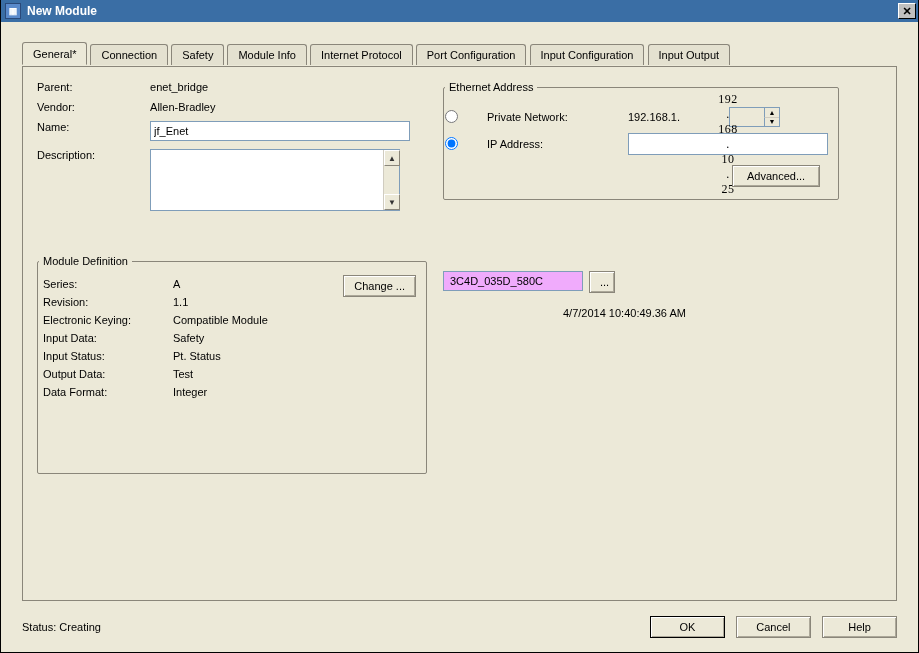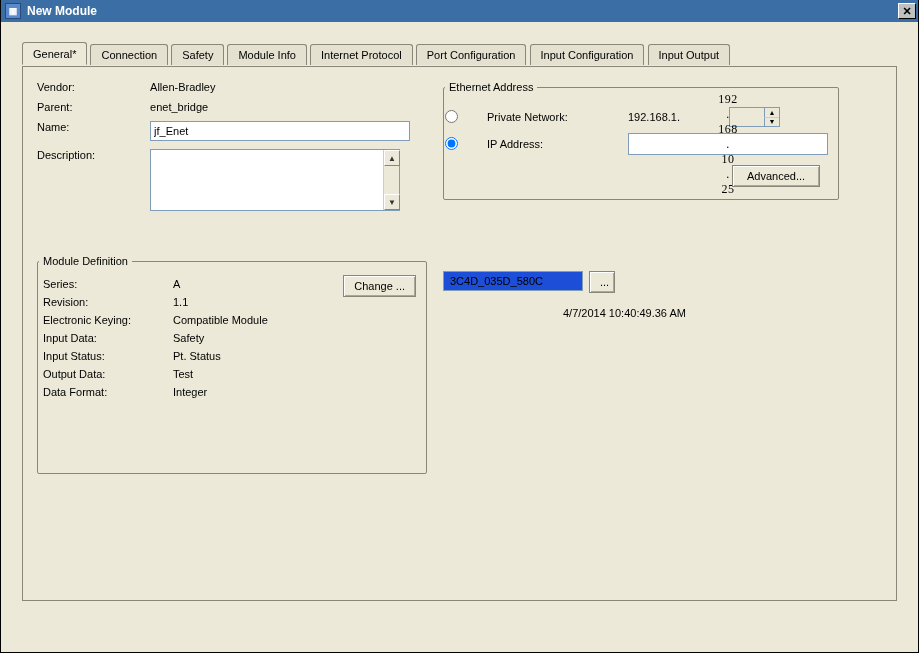--- a/index.html
+++ b/index.html
@@ -221,21 +221,21 @@
   }
   .ipbox span.dot { padding:0 4px; }
   .ipbox span.oct { width:34px; text-align:center; display:inline-block;}
   .advbtn-row { text-align:right; margin-top:10px; padding-right:8px;}
   
   .snn { position:absolute; top:190px; left:0; width:380px; }
   .snn .snn-row { display:flex; align-items:flex-start; }
   .snn .snn-label { width:120px; }
   .snn .snn-val {
     border:1px solid #7f9db9;
-    background:#1d4ed8;
+    background:#f0abfc;
     padding:2px 6px;
     height:20px;
     display:flex; align-items:center;
     width:140px;
     font-size:11px;
   }
   .snn .snn-more {
     margin-left:6px;
     height:22px;
     width:26px;
@@ -281,26 +281,26 @@
       <span class="tab">Internet Protocol</span>
       <span class="tab">Port Configuration</span>
       <span class="tab">Input Configuration</span>
       <span class="tab">Input Output</span>
     </div>
 
     <div class="tabpanel">
 
       <div class="col-left">
         <div class="row">
+          <span class="lbl">Parent:</span>
+          <span class="val">enet_bridge</span>
+        </div>
+        <div class="row">
           <span class="lbl">Vendor:</span>
           <span class="val">Allen-Bradley</span>
-        </div>
-        <div class="row">
-          <span class="lbl">Parent:</span>
-          <span class="val">enet_bridge</span>
         </div>
         <div class="row">
           <span class="lbl">Name:</span>
           <input class="textin" type="text" value="jf_Enet" style="">
         </div>
         <div class="row">
           <span class="lbl">Description:</span>
           <span class="scroll-sunken">
             <textarea class="textin" style=""></textarea>
             <span class="sbar">
@@ -391,15 +391,26 @@
           <div class="snn-row">
             <span class="snn-val">3C4D_035D_580C</span>
             <button class="win snn-more">...</button>
           </div>
           <div class="timestamp">4/7/2014 10:40:49.36 AM</div>
         </div>
       </div>
 
     </div>
 
+    <div class="bottombar">
+      <span class="status">
+        <span>Status:</span>
+        <span>Creating</span>
+      </span>
+      <span class="btns">
+        <button class="win default">OK</button>
+        <button class="win">Cancel</button>
+        <button class="win">Help</button>
+      </span>
+    </div>
 
   </div>
 </div>
 
 </body></html>

